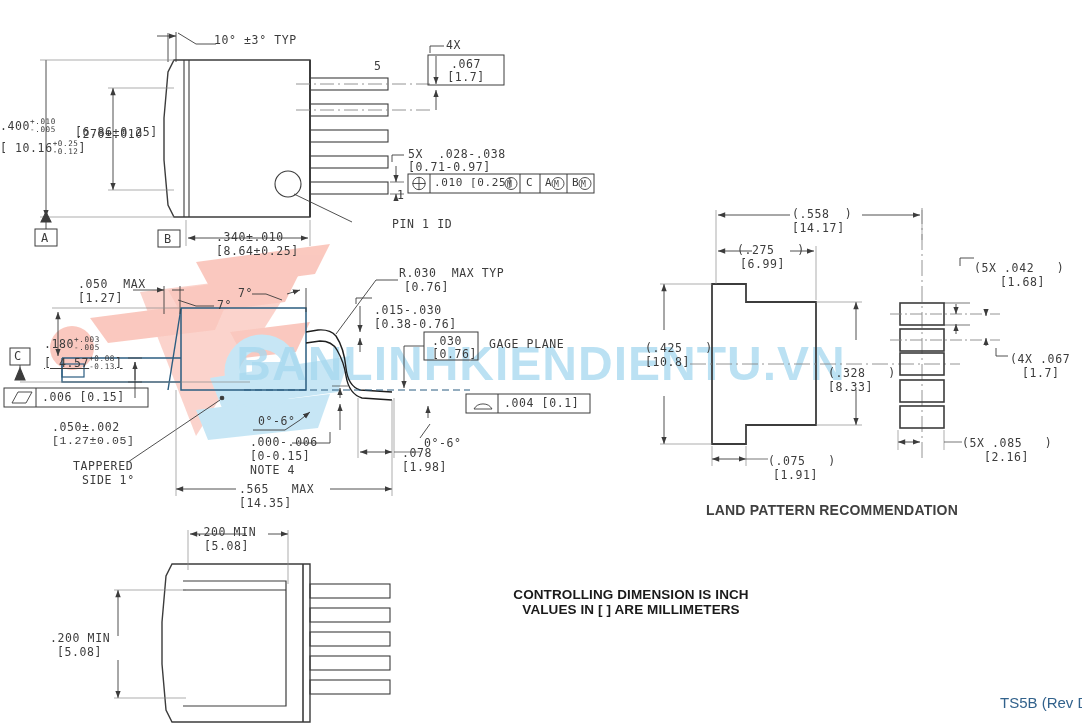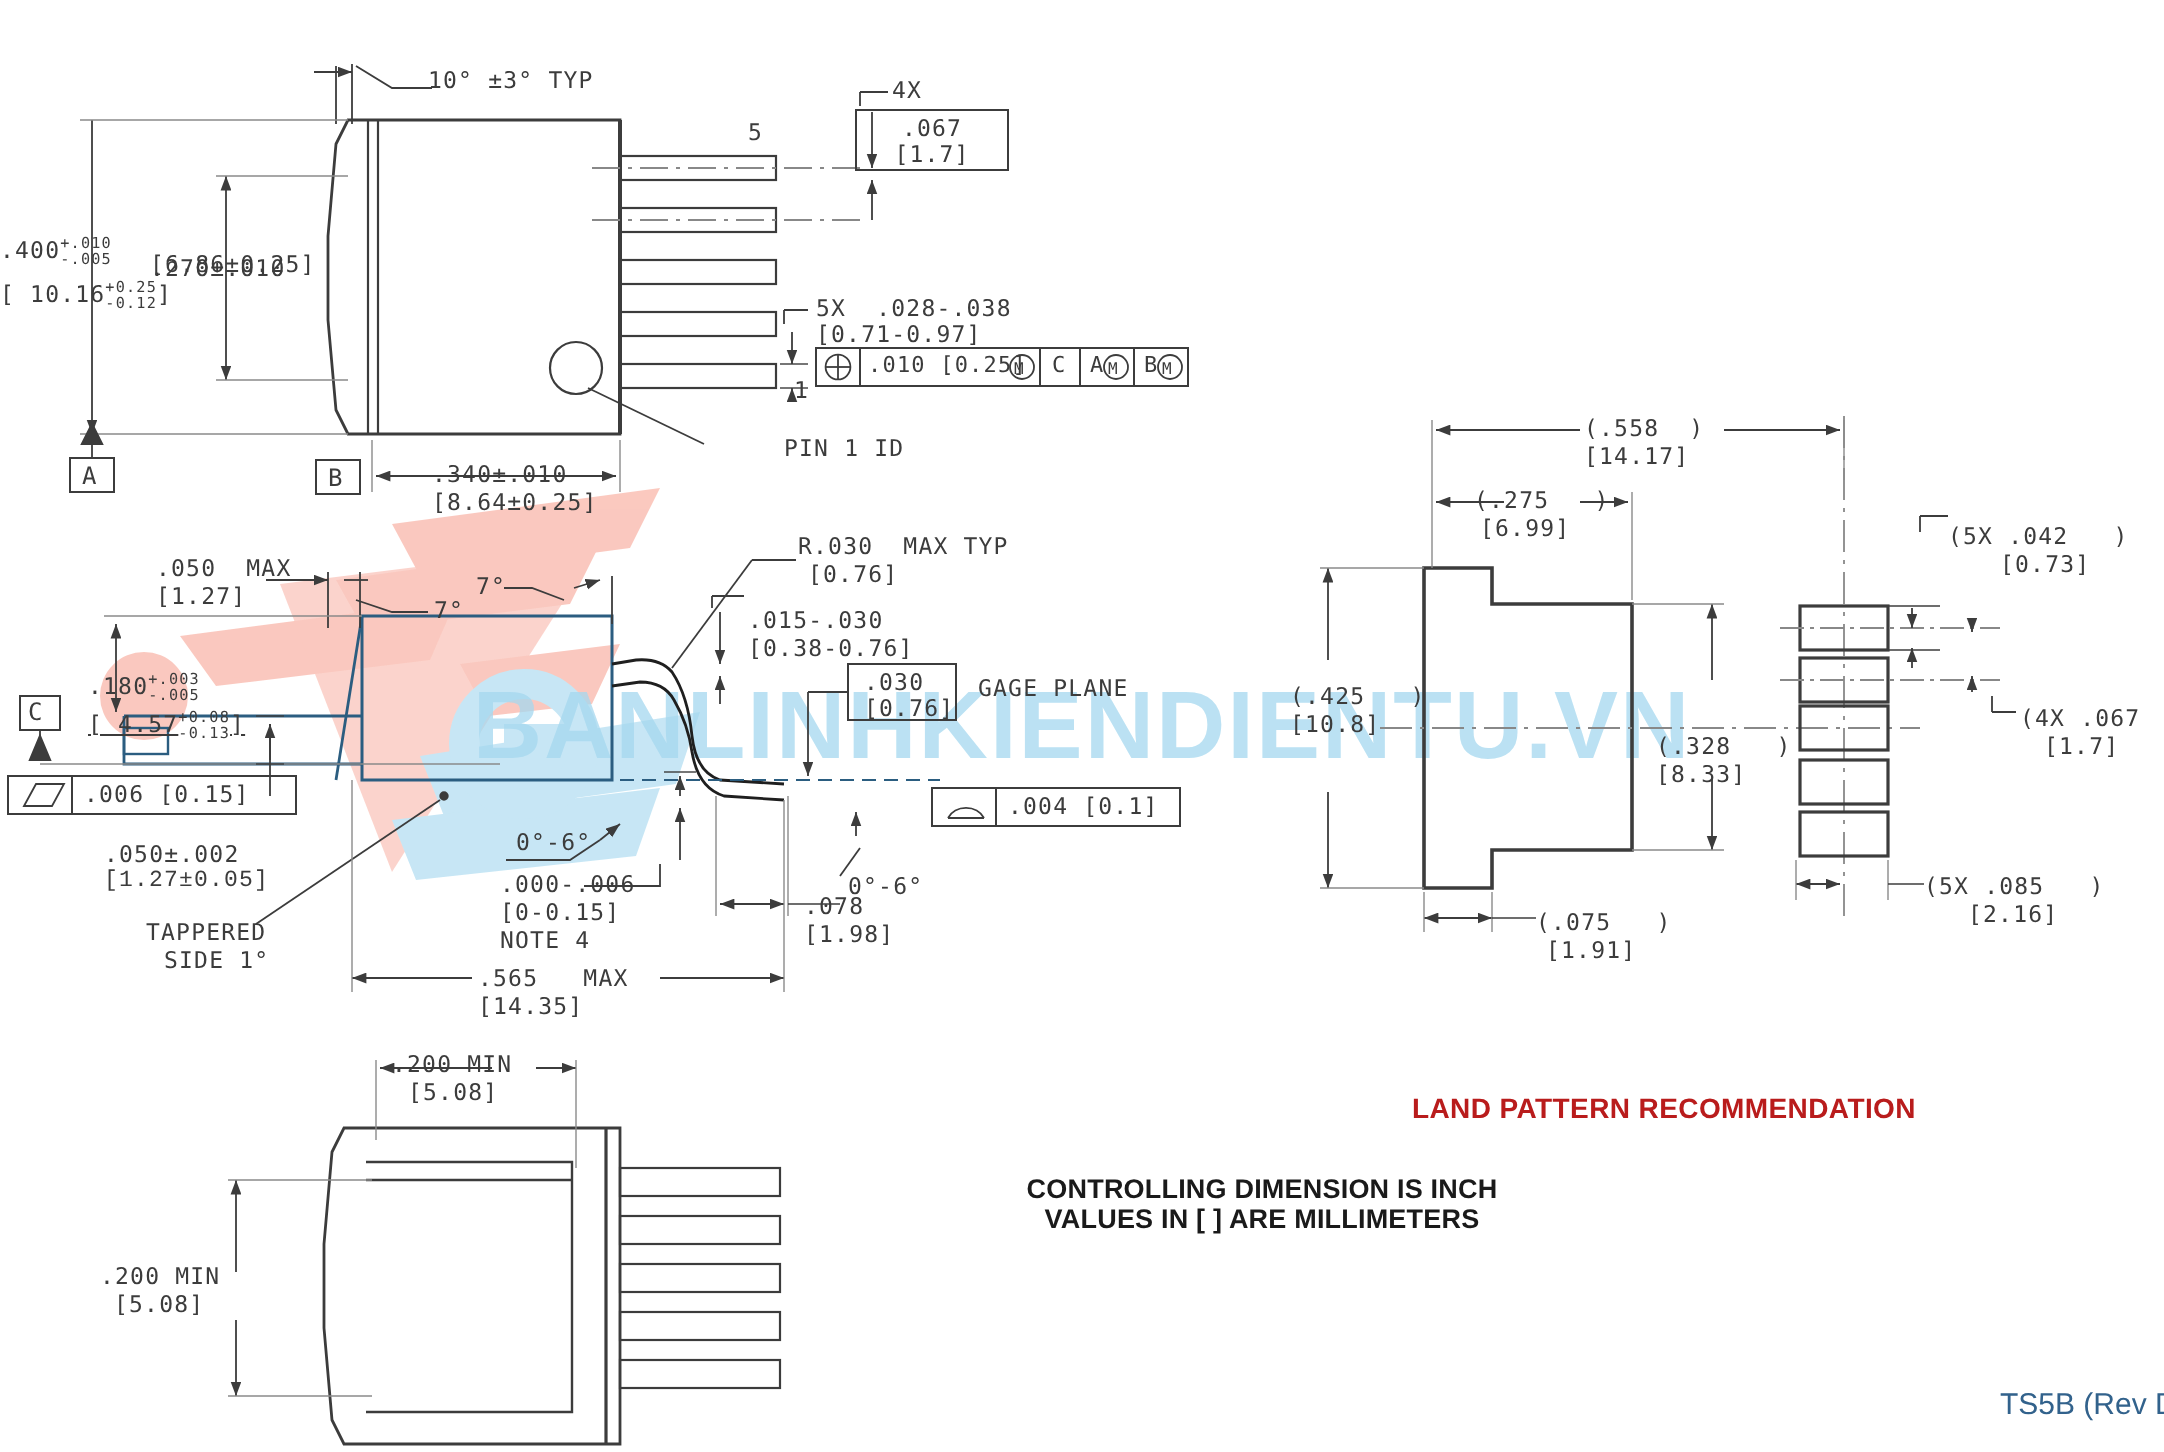--- a/index.html
+++ b/index.html
@@ -45,24 +45,23 @@
     color: #7d7d7d;
     text-align: center;
     white-space: pre;
     letter-spacing: 1.1px;
   }
   .landtitle {
     position: absolute;
     font-family: "Liberation Sans", sans-serif;
     font-weight: bold;
     font-size: 14px;
-    color: #b91c1c;
+    color: #404040;
     white-space: pre;
     letter-spacing: .2px;
-    margin-top: 44px;
   }
   .revtext {
     position: absolute;
     font-family: "Liberation Sans", sans-serif;
     font-size: 15px;
     color: #32628c;
     white-space: pre;
   }
   
   #wm-logo, #wm-text { position: absolute; pointer-events: none; }
@@ -460,21 +459,21 @@
   <div class="lbl" style="left:645px; top:342px;">(.425   )</div>
   <div class="lbl" style="left:645px; top:356px;">[10.8]</div>
 
   <div class="lbl" style="left:828px; top:367px;">(.328   )</div>
   <div class="lbl" style="left:828px; top:381px;">[8.33]</div>
 
   <div class="lbl" style="left:768px; top:455px;">(.075   )</div>
   <div class="lbl" style="left:773px; top:469px;">[1.91]</div>
 
   <div class="lbl" style="left:974px; top:262px;">(5X .042   )</div>
-  <div class="lbl" style="left:1000px; top:276px;">[0.73]</div>
+  <div class="lbl" style="left:1000px; top:276px;">[1.68]</div>
 
   <div class="lbl" style="left:1010px; top:353px;">(4X .067  )</div>
   <div class="lbl" style="left:1022px; top:367px;">[1.7]</div>
 
   <div class="lbl" style="left:962px; top:437px;">(5X .085   )</div>
   <div class="lbl" style="left:984px; top:451px;">[2.16]</div>
 
   <div class="landtitle" style="left:706px; top:502px;">LAND PATTERN RECOMMENDATION</div>
 
   <div class="note-bold" style="left:471px; top:587px; width:320px;">CONTROLLING DIMENSION IS INCH</div>

